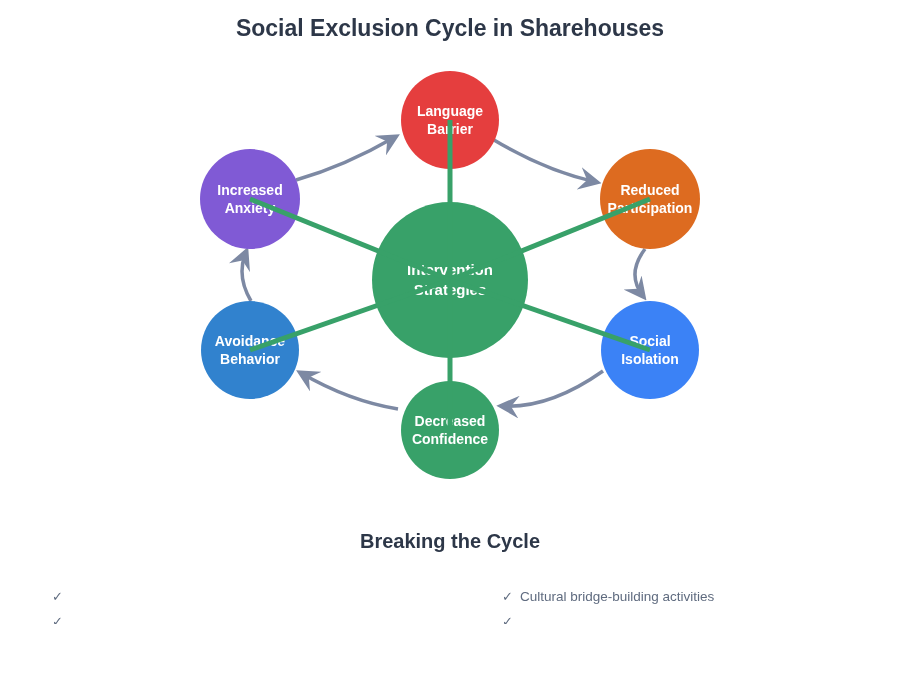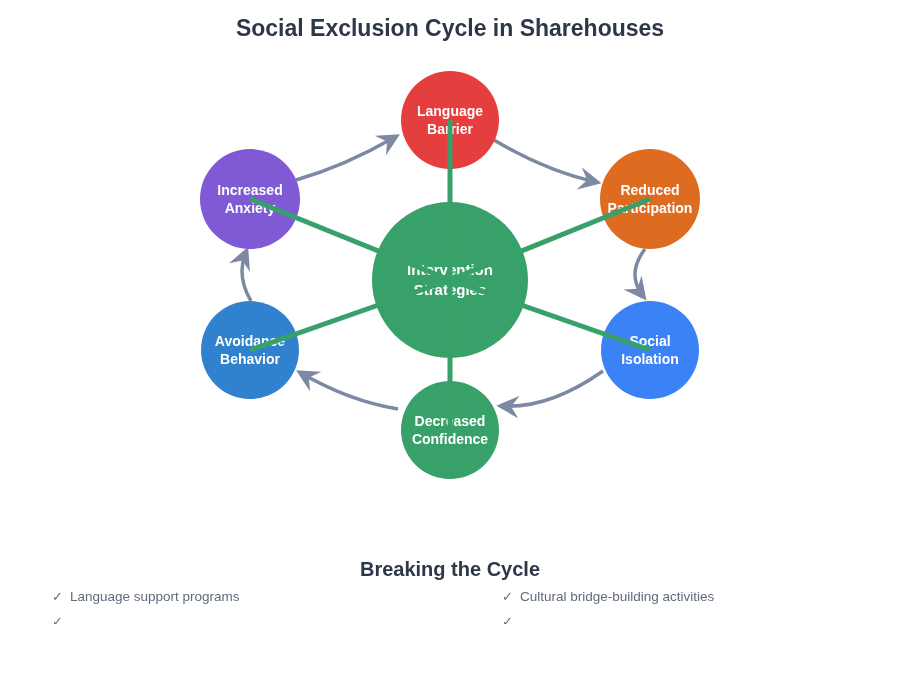--- a/index.html
+++ b/index.html
@@ -7,21 +7,21 @@
     position:relative;width:900px;height:624px;background:#ffffff;overflow:hidden;
     font-family:"Liberation Sans",sans-serif;
     border-radius:28px;
   }
   
   .title{
     position:absolute;top:15px;left:0;width:900px;text-align:center;
     font-size:23px;font-weight:700;color:var(--title-color,#2d3748);margin:0;
   }
   .subtitle{
-    position:absolute;top:558px;left:0;width:900px;text-align:center;
+    position:absolute;top:530px;left:0;width:900px;text-align:center;
     font-size:20px;font-weight:700;color:var(--title-color,#2d3748);margin:0;
   }
   
   .layer{position:absolute;top:0;left:0;}
   svg.edges{z-index:1;}
   svg.overlay{z-index:3;pointer-events:none;}
   .edge{fill:none;stroke:var(--edge,#7d89a3);stroke-width:3.5;}
   .ah{fill:var(--edge,#7d89a3);}
   .glink{fill:none;stroke:var(--green,#38a169);stroke-width:5;stroke-linecap:butt;}
   
@@ -103,21 +103,20 @@
     <line class="glink" x1="450" y1="280" x2="450" y2="430"></line>
     <line class="glink" x1="450" y1="280" x2="250" y2="350"></line>
     <line class="glink" x1="450" y1="280" x2="250" y2="199"></line>
   </svg>
 
   <h2 class="subtitle">Breaking the Cycle</h2>
 
   <ul class="checklist left">
     <li>
       <span class="check">✓</span>
-      <span>Language support programs</span>
     </li>
     <li>
       <span class="check">✓</span>
     </li>
   </ul>
   <ul class="checklist right">
     <li>
       <span class="check">✓</span>
       <span>Cultural bridge-building activities</span>
     </li>

